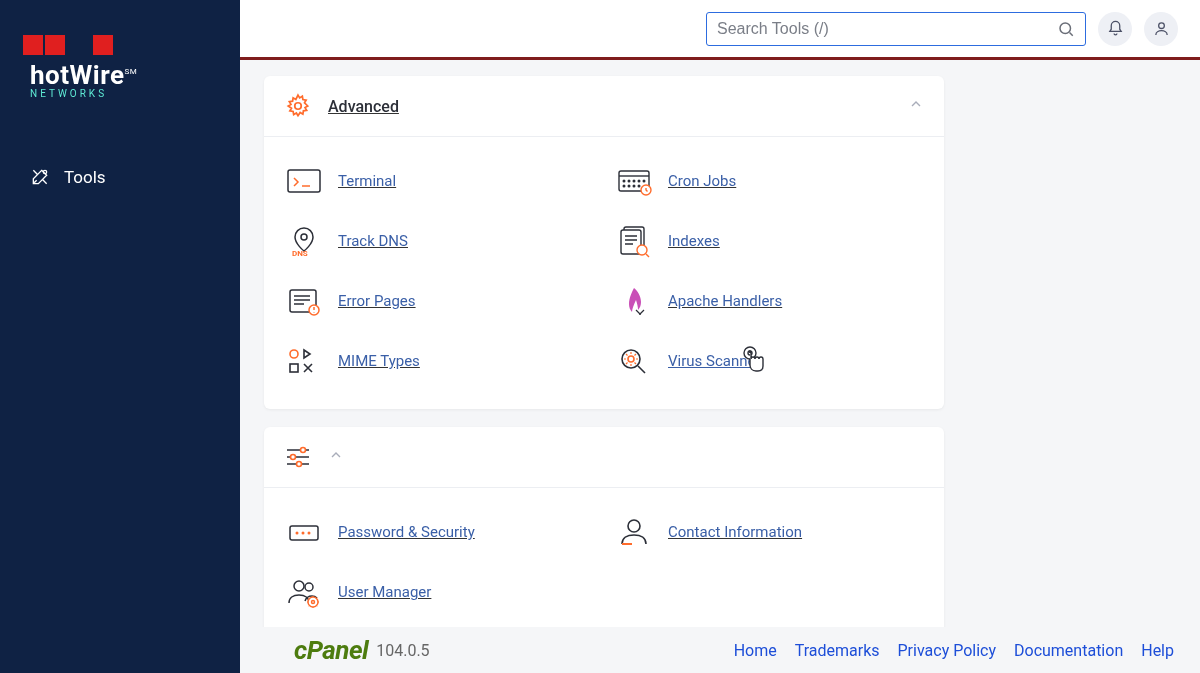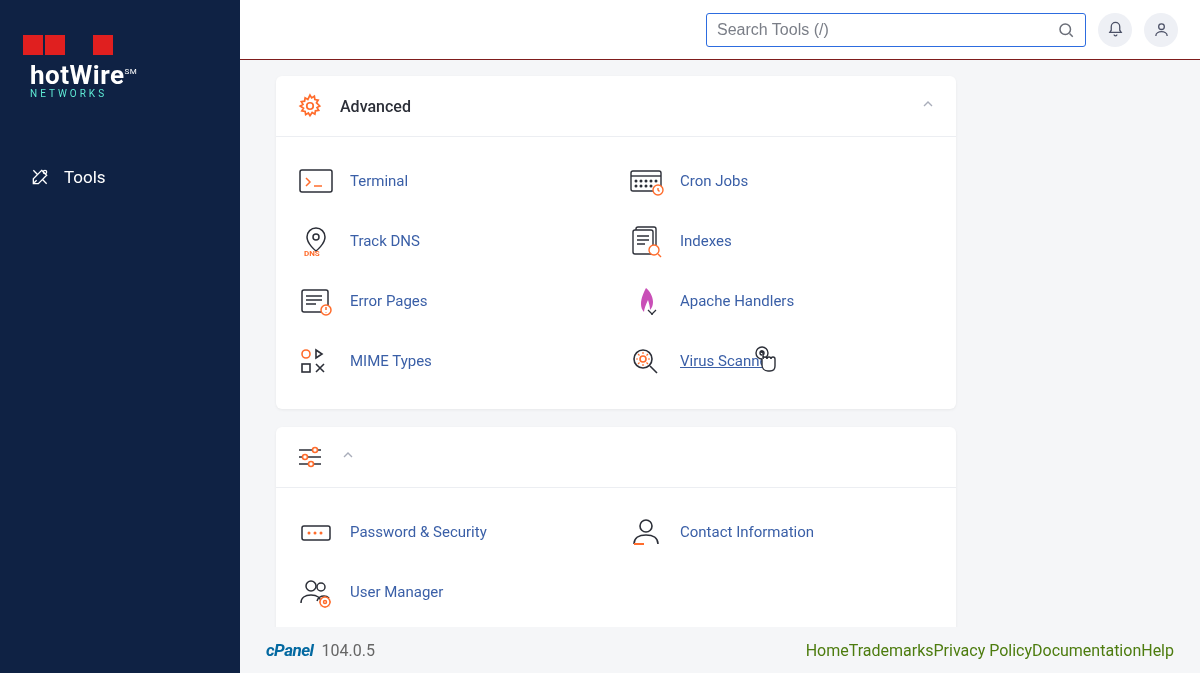--- a/index.html
+++ b/index.html
@@ -42,21 +42,21 @@
       font-size: 17px;
       cursor: pointer;
     }
     .side-item svg { margin-right: 14px; }
     
     .topbar {
       position: absolute;
       left: 240px; top: 0; right: 0;
       height: 60px;
       background: #fff;
-      border-bottom: 1px solid #7f1d1d;
+      border-bottom: 3px solid #7f1d1d;
       display: flex;
       align-items: center;
       justify-content: flex-end;
       padding: 0 22px;
       gap: 12px;
     }
     .search-wrap {
       width: 380px;
       height: 34px;
       border: 1.5px solid #2d6cdf;
@@ -82,22 +82,23 @@
       justify-content: center;
       cursor: pointer;
     }
     
     .content {
       position: absolute;
       left: 240px;
       top: 60px;
       right: 0;
       bottom: 0;
-      padding: 16px 24px 0 36px;
+      padding: 16px 24px 0 24px;
       overflow: hidden;
+      text-decoration: underline;
     }
     .card {
       background: #fff;
       border-radius: 6px;
       box-shadow: 0 1px 3px rgba(0,0,0,0.06);
       margin-bottom: 18px;
       width: 680px;
     }
     .card-header {
       display: flex;
@@ -142,32 +143,34 @@
       left: 240px;
       right: 0;
       bottom: 0;
       height: 46px;
       display: flex;
       align-items: center;
       padding: 0 26px;
       background: #f5f6f8;
     }
     .footer .cplogo {
-      color: #0369a1;
+      color: #4d7c0f;
       font-weight: 700;
-      font-size: 17px;
+      font-size: 26px;
       font-style: italic;
       letter-spacing: -0.5px;
+      margin-left: 28px;
     }
     .footer .ver { font-size: 16px; color: #666; margin-left: 8px; }
     .footer .spacer { flex: 1; }
     .footer a {
-      color: #4d7c0f;
+      color: #1d4ed8;
       text-decoration: none;
       font-size: 16px;
+      margin-left: 18px;
     }
   </style>
 </head>
 <body>
 
 <aside class="sidebar">
   <div class="logo-area">
     <span class="logo-grid">
       <span class="row"><span class="sq"></span><span class="sq"></span></span>
       <span class="row"><span class="sq" style="visibility:hidden"></span><span class="sq"></span></span>

